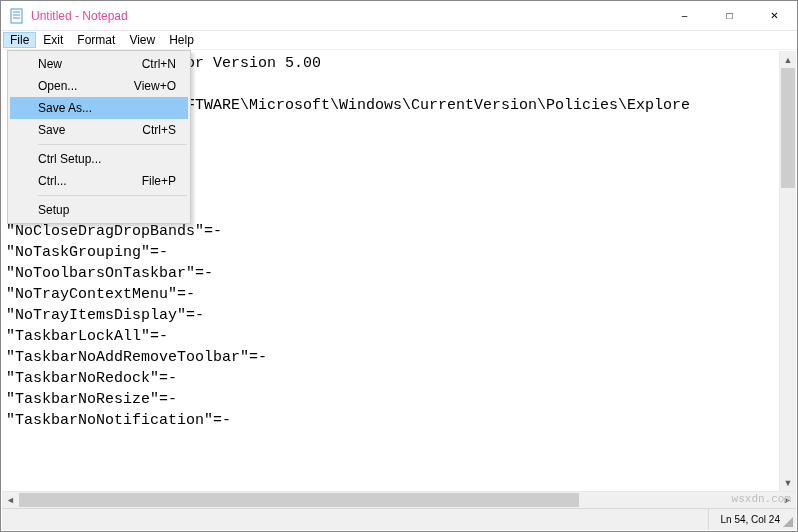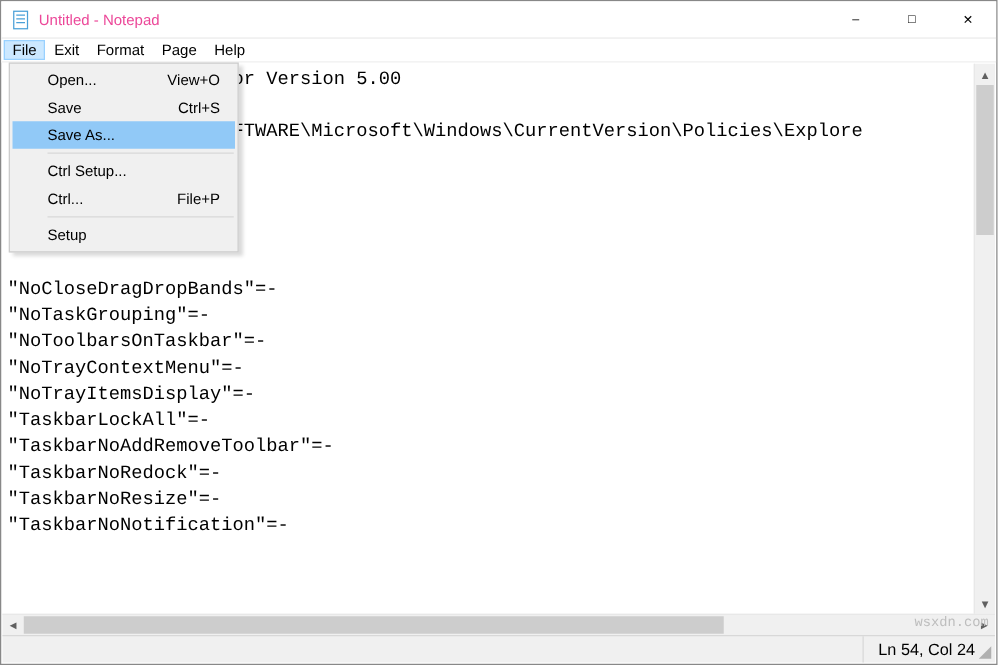--- a/index.html
+++ b/index.html
@@ -60,21 +60,21 @@
   position:absolute; left:1px; right:1px; height:17px; bottom:23px;
   background:#f0f0f0; border-top:1px solid #e8e8e8; display:flex;
 }
 .scroll-h .arrow{width:17px; display:flex;align-items:center;justify-content:center;font-size:9px;color:#606060;}
 .scroll-h .track{flex:1; position:relative;}
 .scroll-h .thumb{position:absolute; top:1px; bottom:1px; left:0; width:560px; background:#cdcdcd;}
 .statusbar {
   position:absolute; left:1px; right:1px; bottom:1px; height:22px;
   background:#f0f0f0; border-top:1px solid #d8d8d8;
   display:flex; align-items:flex-start; justify-content:flex-end;
-  font-size:13px; padding-right:4px;
+  font-size:10px; padding-right:4px;
 }
 .statuscell{ border-left:1px solid #d8d8d8; padding:0 12px; height:100%; display:flex; align-items:center;}
 .watermark{position:absolute; right:6px; bottom:26px; font-size:11px; color:#bdbdbd; font-family:Liberation Mono, monospace;}
 .dropdown{
   position:absolute; top:49px; left:6px; width:184px;
   background:#f0f0f0; border:1px solid #cccccc;
   box-shadow: 3px 3px 3px rgba(0,0,0,0.15);
   padding:2px;
 }
 .dd-item{
@@ -105,21 +105,21 @@
   <span class="spacer"></span>
   <div class="winbtn">–</div>
   <div class="winbtn">□</div>
   <div class="winbtn close">✕</div>
 </div>
 
 <div class="menubar">
   <div class="menuitem open">File</div>
   <div class="menuitem">Exit</div>
   <div class="menuitem">Format</div>
-  <div class="menuitem">Page</div>
+  <div class="menuitem">View</div>
   <div class="menuitem">Help</div>
 </div>
 
 <div class="editor-wrap">
   <div class="editor" id="editor">                 ditor Version 5.00
 
                  \SOFTWARE\Microsoft\Windows\CurrentVersion\Policies\Explore
 
 
 
@@ -153,29 +153,33 @@
 
 <div class="statusbar">
   <div class="statuscell">Ln 54, Col 24</div>
   <div class="grip"></div>
 </div>
 
 <div class="watermark">wsxdn.com</div>
 
 <div class="dropdown">
   <div class="dd-item">
+    <span>New</span>
+    <span class="sc">Ctrl+N</span>
+  </div>
+  <div class="dd-item">
     <span>Open...</span>
     <span class="sc">View+O</span>
+  </div>
+  <div class="dd-item hover">
+    <span>Save As...</span>
   </div>
   <div class="dd-item">
     <span>Save</span>
     <span class="sc">Ctrl+S</span>
-  </div>
-  <div class="dd-item hover">
-    <span>Save As...</span>
   </div>
   <div class="dd-sep"></div>
   <div class="dd-item">
     <span>Ctrl Setup...</span>
   </div>
   <div class="dd-item">
     <span>Ctrl...</span>
     <span class="sc">File+P</span>
   </div>
   <div class="dd-sep"></div>

